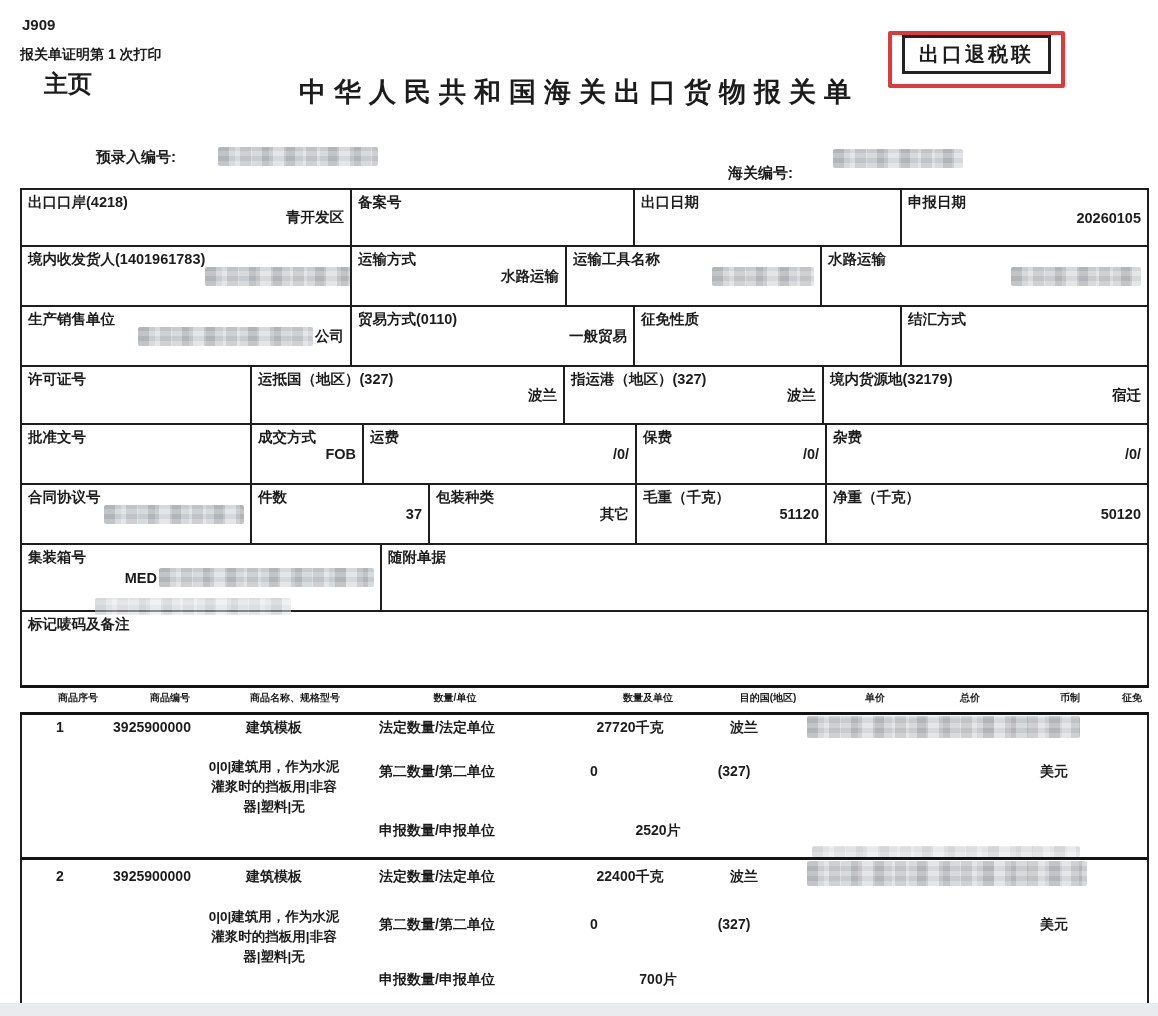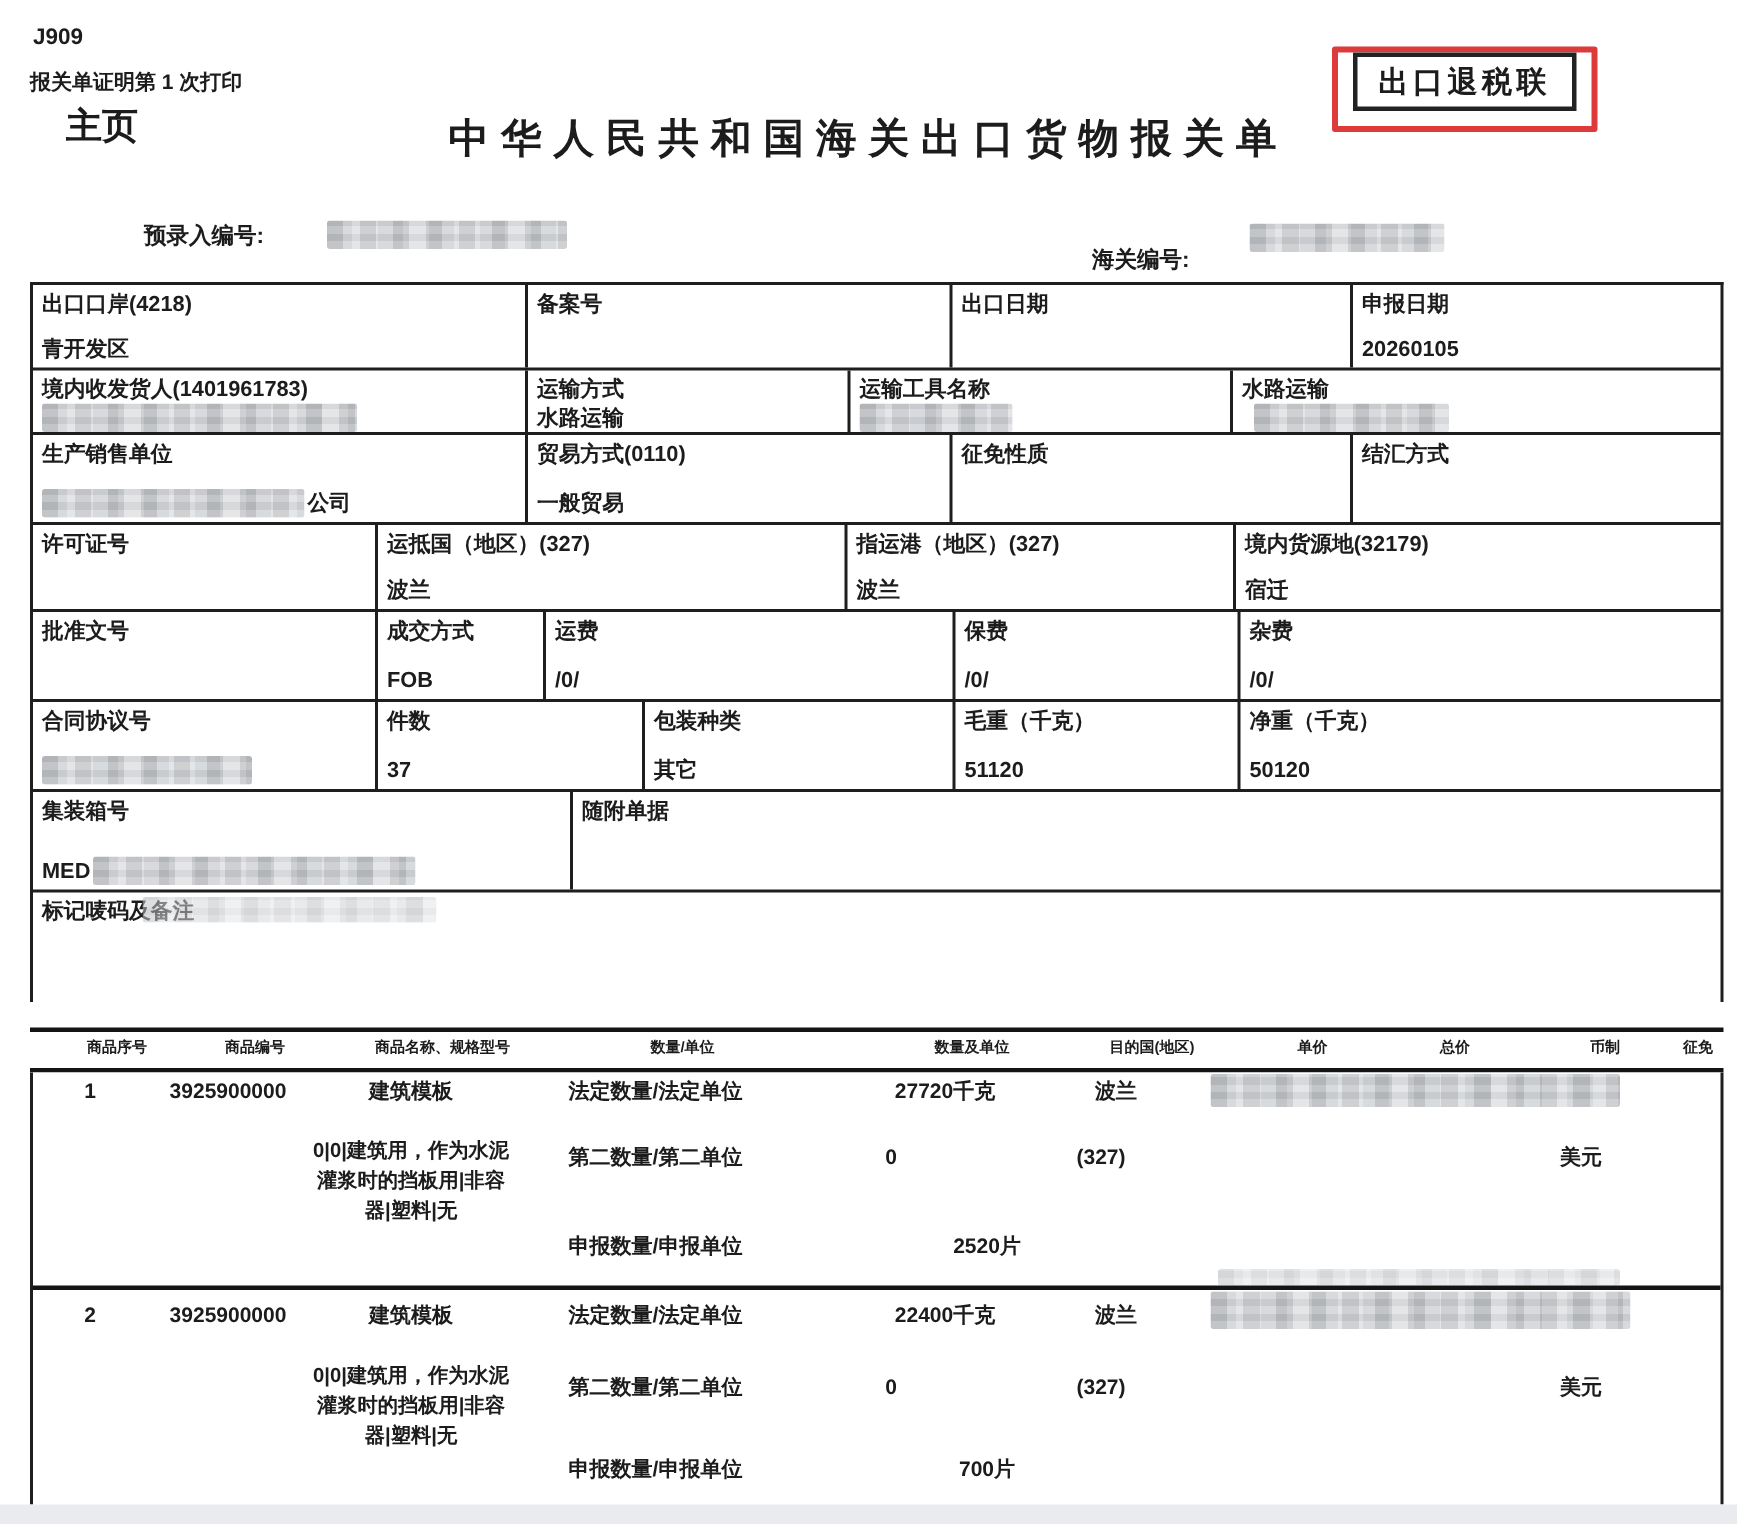--- a/index.html
+++ b/index.html
@@ -20,21 +20,21 @@
   .blur{display:inline-block;height:19px;border-radius:2px;vertical-align:middle;
     background-image:
       repeating-linear-gradient(90deg, rgba(0,0,0,0.08) 0 11px, rgba(255,255,255,0.12) 11px 22px),
       repeating-linear-gradient(0deg, rgba(255,255,255,0.18) 0 5px, rgba(0,0,0,0.04) 5px 10px),
       repeating-linear-gradient(90deg, #c9ccd0 0 17px, #dadcdf 17px 34px);}
   .blur.lite{opacity:.55;}
   
   .form{left:20px;top:188px;width:1129px;box-sizing:border-box;border:2px solid #1e1e1e;border-bottom:none;background:#fff;}
   .frow{display:flex;box-sizing:border-box;border-bottom:2px solid #1e1e1e;}
   .fcell{box-sizing:border-box;border-right:2px solid #1e1e1e;padding:3px 6px 3px 6px;
-         display:flex;flex-direction:column;justify-content:space-between;overflow:hidden;}
+         display:flex;flex-direction:row;justify-content:space-between;overflow:hidden;}
   .fcell:last-child{border-right:none;}
   .lab{font-size:14.5px;font-weight:600;white-space:nowrap;}
   .val{font-size:14.5px;font-weight:600;white-space:nowrap;min-height:19px;display:flex;align-items:center;gap:2px;}
   
   .ghead{left:20px;top:685px;width:1129px;height:24px;box-sizing:content-box;
          border-top:3px solid #141414;border-bottom:3px solid #141414;background:#fff;}
   .gcol{position:absolute;top:3px;transform:translateX(-50%);font-size:10px;font-weight:700;white-space:nowrap;}
   .items{left:20px;top:715px;width:1129px;height:288px;box-sizing:border-box;
          border-left:2px solid #1e1e1e;border-right:2px solid #1e1e1e;background:#fff;}
   .isep{position:absolute;left:0;right:0;top:142px;height:3px;background:#141414;}
@@ -86,21 +86,21 @@
       </div>
       <div class="fcell" style="width:267px">
         <div class="lab">出口日期</div>
       </div>
       <div class="fcell" style="width:245px">
         <div class="lab">申报日期</div>
         <div class="val">20260105</div>
       </div>
     </div>
 
-    <div class="frow" style="height:43px">
+    <div class="frow" style="height:60px">
       <div class="fcell" style="width:330px">
         <div class="lab">境内收发货人(1401961783)</div>
         <div class="val">
             <span class="blur" style="width:210px"></span>
           </div>
       </div>
       <div class="fcell" style="width:215px">
         <div class="lab">运输方式</div>
         <div class="val">水路运输</div>
       </div>

